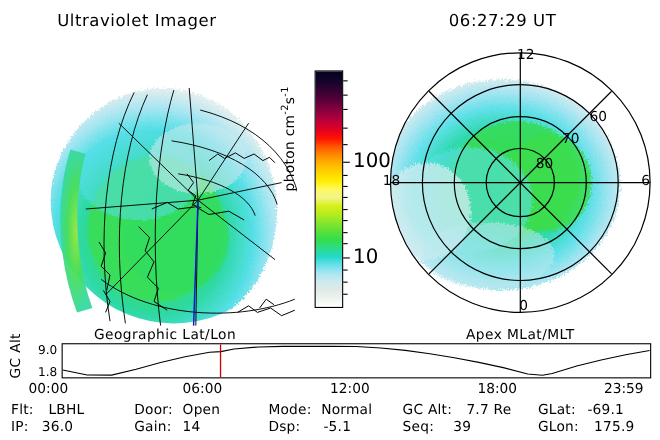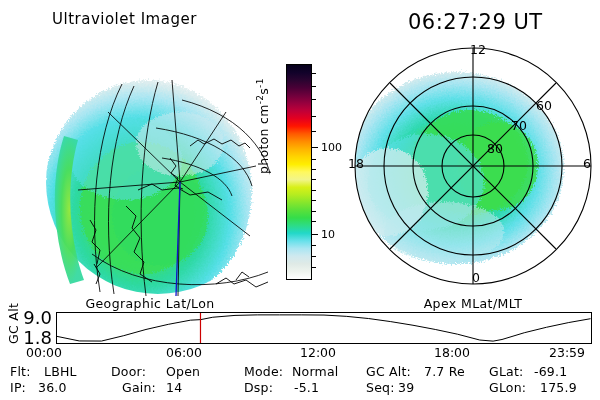--- a/index.html
+++ b/index.html
@@ -2,49 +2,49 @@
 <html><head>
 <meta charset="utf-8">
 <style>
   html,body{margin:0;padding:0;background:#ffffff;}
   body{width:600px;height:400px;position:relative;overflow:hidden;
        font-family:"DejaVu Sans",sans-serif;color:#000;}
   .abs{position:absolute;}
   #header{top:8px;left:0;width:524px;height:24px;}
   #hdr-title{position:absolute;left:52px;top:2px;font-size:15px;letter-spacing:.5px;white-space:nowrap;}
   #hdr-date{position:absolute;left:276px;top:2px;font-size:15px;letter-spacing:.5px;white-space:nowrap;}
-  #hdr-time{position:absolute;left:408px;top:2px;font-size:21px;letter-spacing:.5px;white-space:nowrap;}
+  #hdr-time{position:absolute;left:408px;top:2px;font-size:15px;letter-spacing:.5px;white-space:nowrap;}
 
   
   #geo-panel{left:30px;top:40px;width:240px;height:258px;}
   #geo-caption{position:absolute;left:30px;top:296px;width:240px;text-align:center;
                font-size:12.5px;letter-spacing:.4px;white-space:nowrap;}
 
   
   #cbar-wrap{left:286px;top:64px;width:26px;height:216px;}
   #cbar{width:100%;height:100%;border:1px solid #000;box-sizing:border-box;}
   .cb-tick{position:absolute;left:312px;width:6px;height:1px;background:#000;}
   .cb-minor{position:absolute;left:312px;width:4px;height:1px;background:#000;}
-  .cb-lab{position:absolute;left:321px;font-size:11px;line-height:1;transform:translateY(-50%);white-space:nowrap;}
+  .cb-lab{position:absolute;left:321px;font-size:18px;line-height:1;transform:translateY(-50%);white-space:nowrap;}
   #cbar-axis-title{position:absolute;left:255px;top:174px;font-size:12.5px;
      transform:rotate(-90deg);transform-origin:left top;white-space:nowrap;letter-spacing:.3px;}
   #cbar-axis-title sup{font-size:9px;vertical-align:super;}
 
   
   #polar-panel{left:348px;top:42px;width:250px;height:252px;}
   #polar-caption{position:absolute;left:348px;top:296px;width:250px;text-align:center;
                  font-size:12.5px;letter-spacing:.4px;white-space:nowrap;}
   .plab{position:absolute;font-size:12.5px;line-height:1;white-space:nowrap;}
 
   
   #orbit-box{left:56px;top:312px;width:536px;height:32px;border:1px solid #000;box-sizing:border-box;}
   #orbit-svg{display:block;width:100%;height:100%;}
   #gcalt-rot{position:absolute;left:6px;top:344px;font-size:12.5px;
      transform:rotate(-90deg);transform-origin:left top;white-space:nowrap;letter-spacing:.3px;}
-  .yt{position:absolute;font-size:18px;line-height:1;transform:translateY(-50%);white-space:nowrap;right:0;text-align:center;}
+  .yt{position:absolute;font-size:11px;line-height:1;transform:translateY(-50%);white-space:nowrap;right:0;text-align:center;}
   #ytick-wrap{position:absolute;left:16px;top:312px;width:36px;height:32px;}
   .xt{position:absolute;font-size:12.5px;line-height:1;white-space:nowrap;top:347px;}
 
   
   #status{position:absolute;left:0;top:364px;width:600px;font-size:12.5px;letter-spacing:.2px;}
   .srow{position:relative;height:16px;}
   .scell{position:absolute;white-space:nowrap;}
 </style>
 </head>
 <body>
@@ -195,38 +195,38 @@
 <span class="xt abs" style="left:26px;">00:00</span>
 <span class="xt abs" style="left:166px;">06:00</span>
 <span class="xt abs" style="left:300px;">12:00</span>
 <span class="xt abs" style="left:434px;">18:00</span>
 <span class="xt abs" style="left:549px;">23:59</span>
 
 <div id="status">
   <div class="srow">
     <span class="scell" style="left:10px;">Flt:</span>
     <span class="scell" style="left:44px;">LBHL</span>
-    <span class="scell" style="left:111px;">Door:</span>
+    <span class="scell" style="left:122px;">Door:</span>
     <span class="scell" style="left:166px;">Open</span>
     <span class="scell" style="left:244px;">Mode:</span>
     <span class="scell" style="left:292px;">Normal</span>
     <span class="scell" style="left:366px;">GC Alt:</span>
     <span class="scell" style="left:424px;">7.7 Re</span>
     <span class="scell" style="left:489px;">GLat:</span>
     <span class="scell" style="left:534px;">-69.1</span>
   </div>
   <div class="srow">
     <span class="scell" style="left:10px;">IP:</span>
     <span class="scell" style="left:38px;">36.0</span>
     <span class="scell" style="left:122px;">Gain:</span>
     <span class="scell" style="left:166px;">14</span>
     <span class="scell" style="left:244px;">Dsp:</span>
     <span class="scell" style="left:294px;">-5.1</span>
     <span class="scell" style="left:366px;">Seq:</span>
-    <span class="scell" style="left:398px;">39</span>
+    <span class="scell" style="left:412px;">39</span>
     <span class="scell" style="left:489px;">GLon:</span>
     <span class="scell" style="left:540px;">175.9</span>
   </div>
 </div>
 
 <div class="cb-tick" style="top: 147.16px;"></div>
 <div class="cb-lab" style="top: 147.16px;">100</div>
 <div class="cb-tick" style="top: 234.208px;"></div>
 <div class="cb-lab" style="top: 234.208px;">10</div>
 <div class="cb-minor" style="top: 72.64px;"></div>

